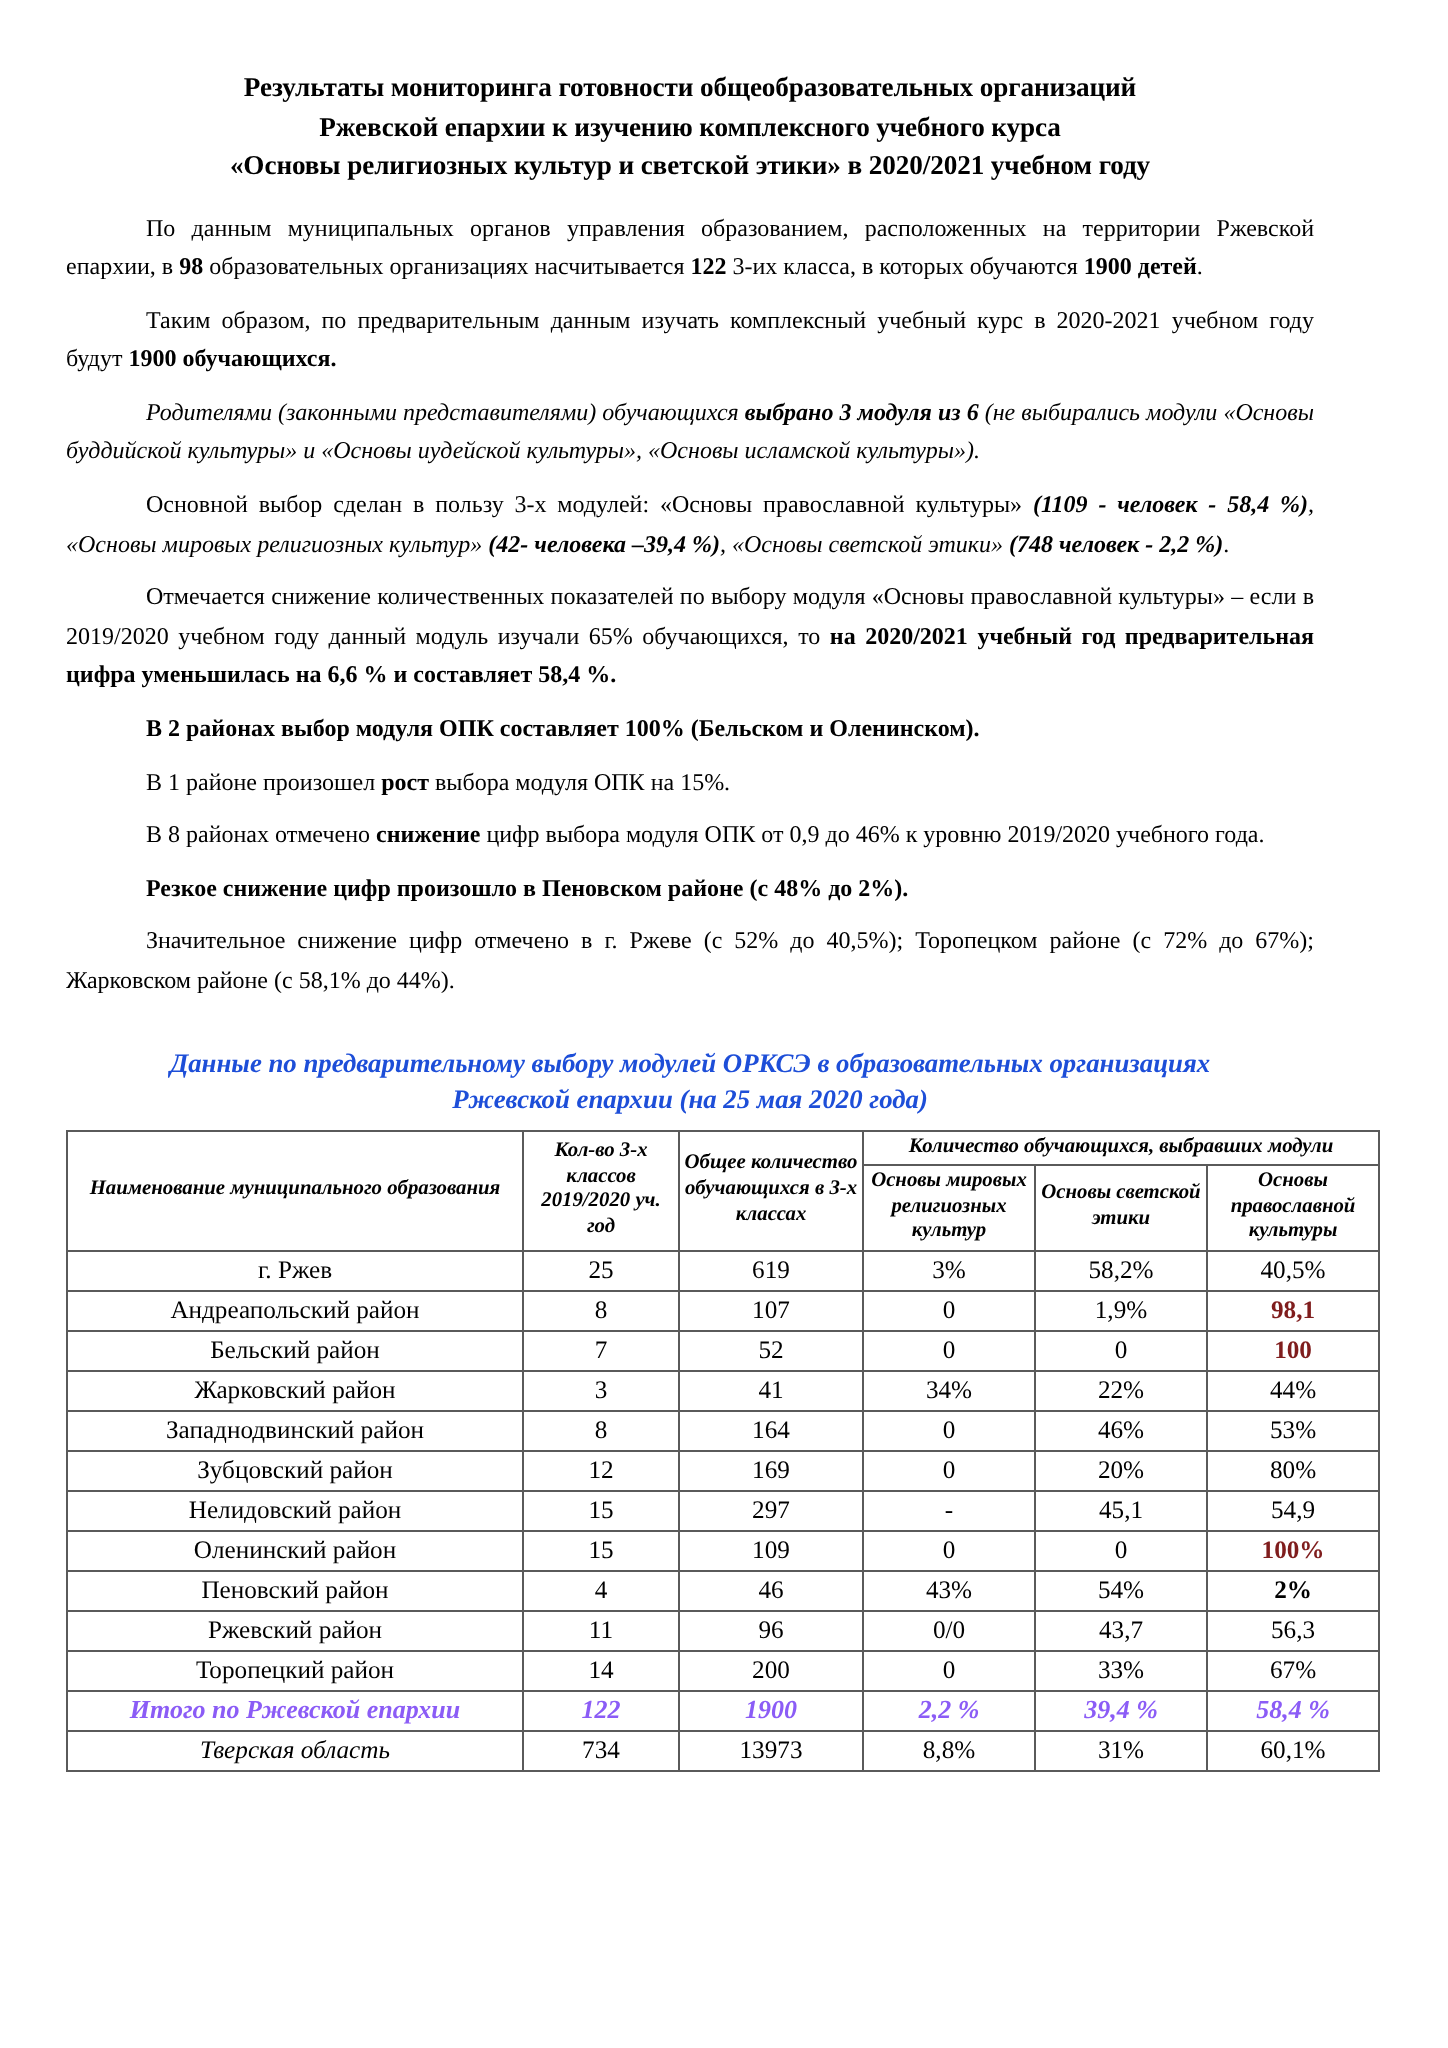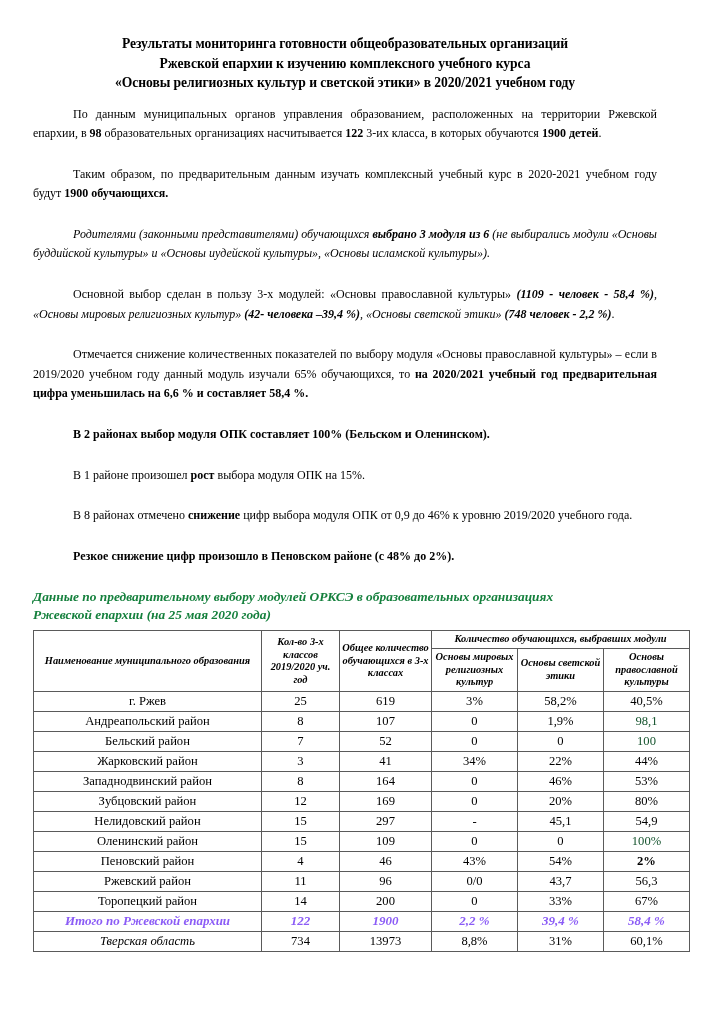--- a/index.html
+++ b/index.html
@@ -37,34 +37,34 @@
   p.para {
     margin: 0 0 0 0;
     padding: 0;
     font-size: 12px;
     line-height: 19.6px;
     text-align: justify;
     text-indent: 40px;
     text-justify: inter-word;
   }
   p.spaced { margin-top: 12px; }
-  p.tight  { margin-top: 21px; }
+  p.tight  { margin-top: 7px; }
   .ital { font-style: italic; }
   .b { font-weight: bold; }
   .bi { font-weight: bold; font-style: italic; }
 
   
   .table-caption {
     margin: 22px 0 6px 0;
-    text-align: left;
+    text-align: center;
     font-style: italic;
     font-weight: bold;
     font-size: 13.4px;
     line-height: 18px;
-    color: #15803d;
+    color: #1d4ed8;
   }
 
   
   table.data {
     border-collapse: collapse;
     width: 656px;
     margin: 0 auto;
     table-layout: fixed;
   }
   table.data th, table.data td {
@@ -94,21 +94,21 @@
 
   
   col.c0 { width: 228px; }
   col.c1 { width: 78px; }
   col.c2 { width: 92px; }
   col.c3 { width: 86px; }
   col.c4 { width: 86px; }
   col.c5 { width: 86px; }
 
   
-  .red    { color: #14532d; font-weight: normal; }
+  .red    { color: #7f1d1d; font-weight: bold; }
   .boldv  { font-weight: bold; }
   tr.total td { font-weight: bold; font-style: italic; color: #8b5cf6; font-size: 13px; }
   tr.region td { font-style: italic; margin-left: 31px; }
   tr.region td.num { font-style: normal; }
 </style>
 </head>
 <body>
 
 <div class="page">
 
@@ -129,20 +129,21 @@
   <p class="para tight"><span>Отмечается снижение  количественных показателей по выбору модуля «Основы православной культуры» – если в 2019/2020 учебном году данный модуль изучали 65% обучающихся, то </span><span class="b">на 2020/2021 учебный год предварительная цифра уменьшилась на 6,6 % и составляет 58,4  %.</span></p>
 
   <p class="para tight"><span class="b">В 2  районах выбор модуля ОПК составляет 100% (Бельском и Оленинском).</span></p>
 
   <p class="para tight"><span>В 1 районе произошел  </span><span class="b">рост</span><span> выбора модуля ОПК на 15%.</span></p>
 
   <p class="para tight"><span>В 8 районах отмечено </span><span class="b">снижение</span><span> цифр выбора модуля ОПК от 0,9 до 46% к уровню 2019/2020 учебного года.</span></p>
 
   <p class="para tight"><span class="b">Резкое  снижение цифр произошло в Пеновском районе (с 48% до 2%).</span></p>
 
+  <p class="para tight"><span>Значительное снижение цифр отмечено в г. Ржеве (с 52% до 40,5%); Торопецком районе (с 72% до 67%); Жарковском районе (с 58,1% до 44%).</span></p>
 
   <div class="table-caption">
     <div>Данные по  предварительному выбору модулей ОРКСЭ в образовательных организациях</div>
     <div>Ржевской епархии (на 25 мая 2020 года)</div>
   </div>
 
   <table class="data">
     <colgroup>
       <col class="c0">
         <col class="c1">

